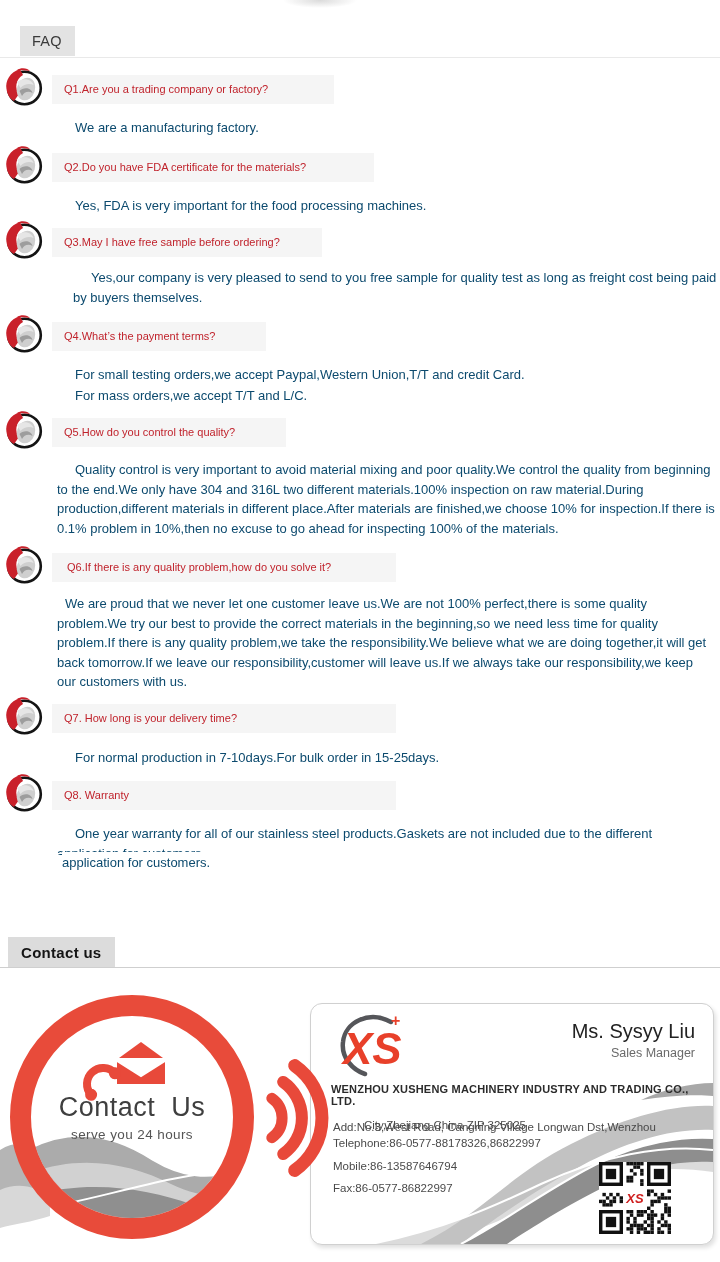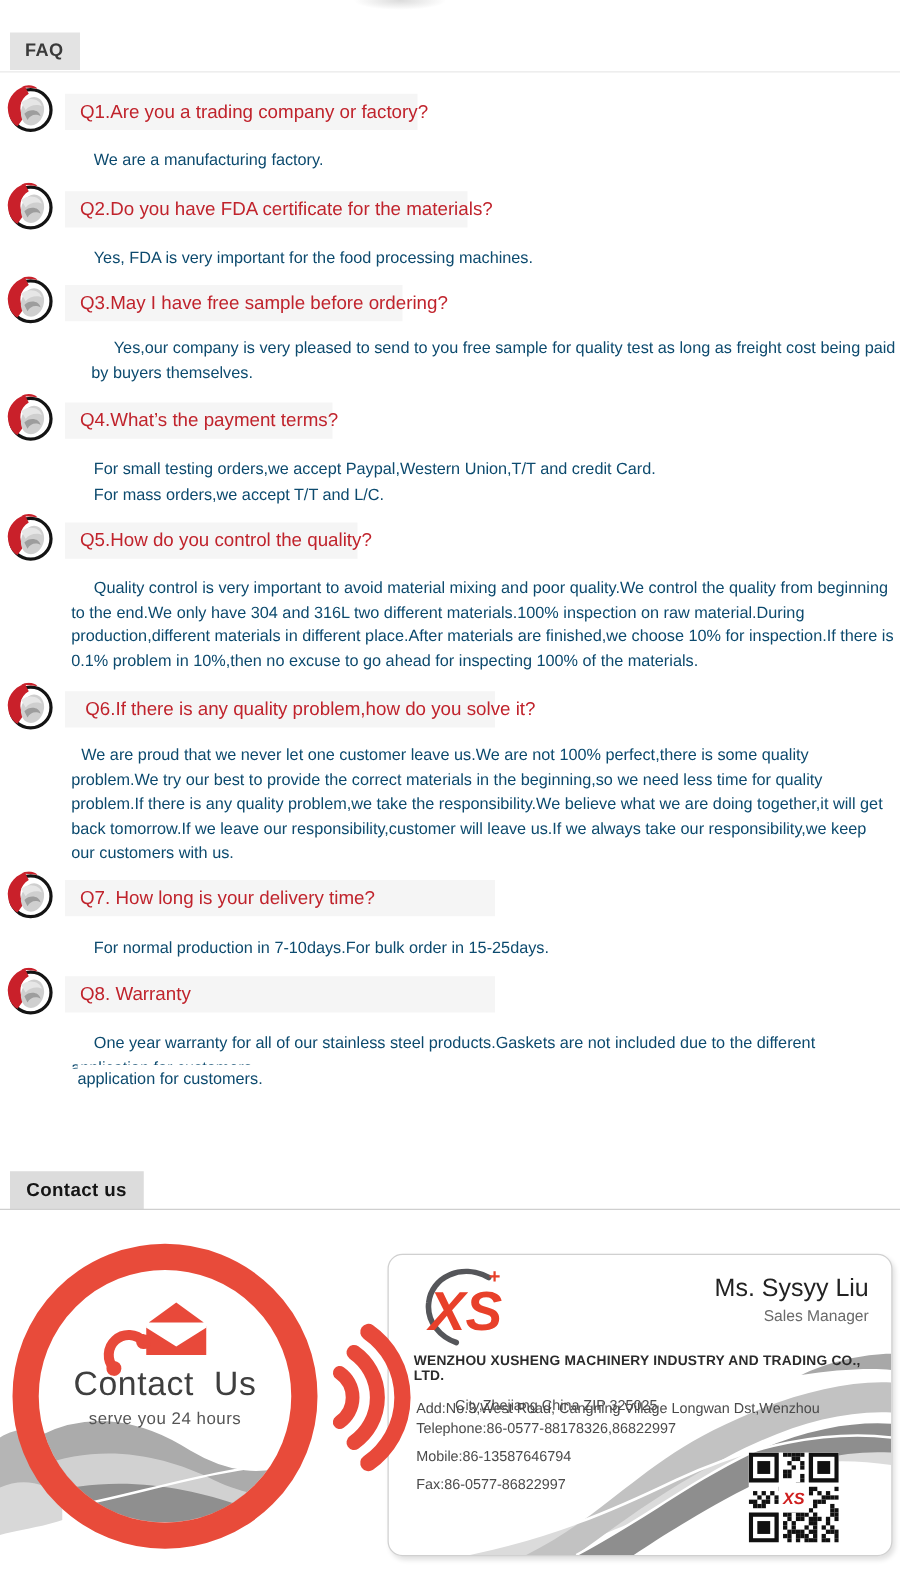--- a/index.html
+++ b/index.html
@@ -3,29 +3,29 @@
 <meta charset="utf-8">
 <style>
   html,body{margin:0;padding:0;background:#fff;}
   .page{position:relative;width:720px;height:1262px;background:#fff;overflow:hidden;
         font-family:"Liberation Sans",sans-serif;color:#1f1f1f;}
   .artifact-top{position:absolute;left:283px;top:-7px;width:74px;height:15px;border-radius:50%;
         background:radial-gradient(closest-side,rgba(190,190,190,.55),rgba(255,255,255,0));}
   
   .tab{position:absolute;background:#e3e3e3;color:#3a3a3a;font-size:14.5px;
        padding:7px 13px;letter-spacing:.3px;}
-  .tab.faq{left:8px;top:26px;font-weight:700;padding-left:12px;}
+  .tab.faq{left:20px;top:26px;font-weight:400;padding-left:12px;}
   .tab.contact{left:8px;top:937px;font-weight:700;color:#141414;background:#dcdcdc;font-size:15px;}
   .hrule{position:absolute;left:0;width:720px;height:1px;background:#e9e9e9;}
   .hrule.r1{top:57px;}
   .hrule.r2{top:967px;background:#cfcfcf;}
   
   .mascot{position:absolute;left:4px;width:40px;height:40px;}
   .qbar{position:absolute;left:52px;height:29px;line-height:29px;background:#f5f5f5;
-        color:#c0232c;font-size:15px;padding-left:12px;white-space:pre;}
+        color:#c0232c;font-size:11px;padding-left:12px;white-space:pre;}
   .ans{position:absolute;font-size:13px;line-height:19.5px;color:#0c4a6e;}
   .para{width:660px;text-indent:18px;}
   .clip8{max-height:31px;overflow:hidden;}
   
   .lwave{position:absolute;left:0;top:1132px;z-index:1;}
   .circle-inner{position:absolute;left:31px;top:1016px;width:202px;height:202px;border-radius:50%;
         background:#fff;overflow:hidden;z-index:2;text-align:center;}
   .circle-ring{position:absolute;left:10px;top:995px;width:202px;height:202px;border-radius:50%;
         border:21px solid #e84b3a;z-index:3;}
   .badge-icons{position:absolute;left:0;top:20px;width:202px;height:72px;}

